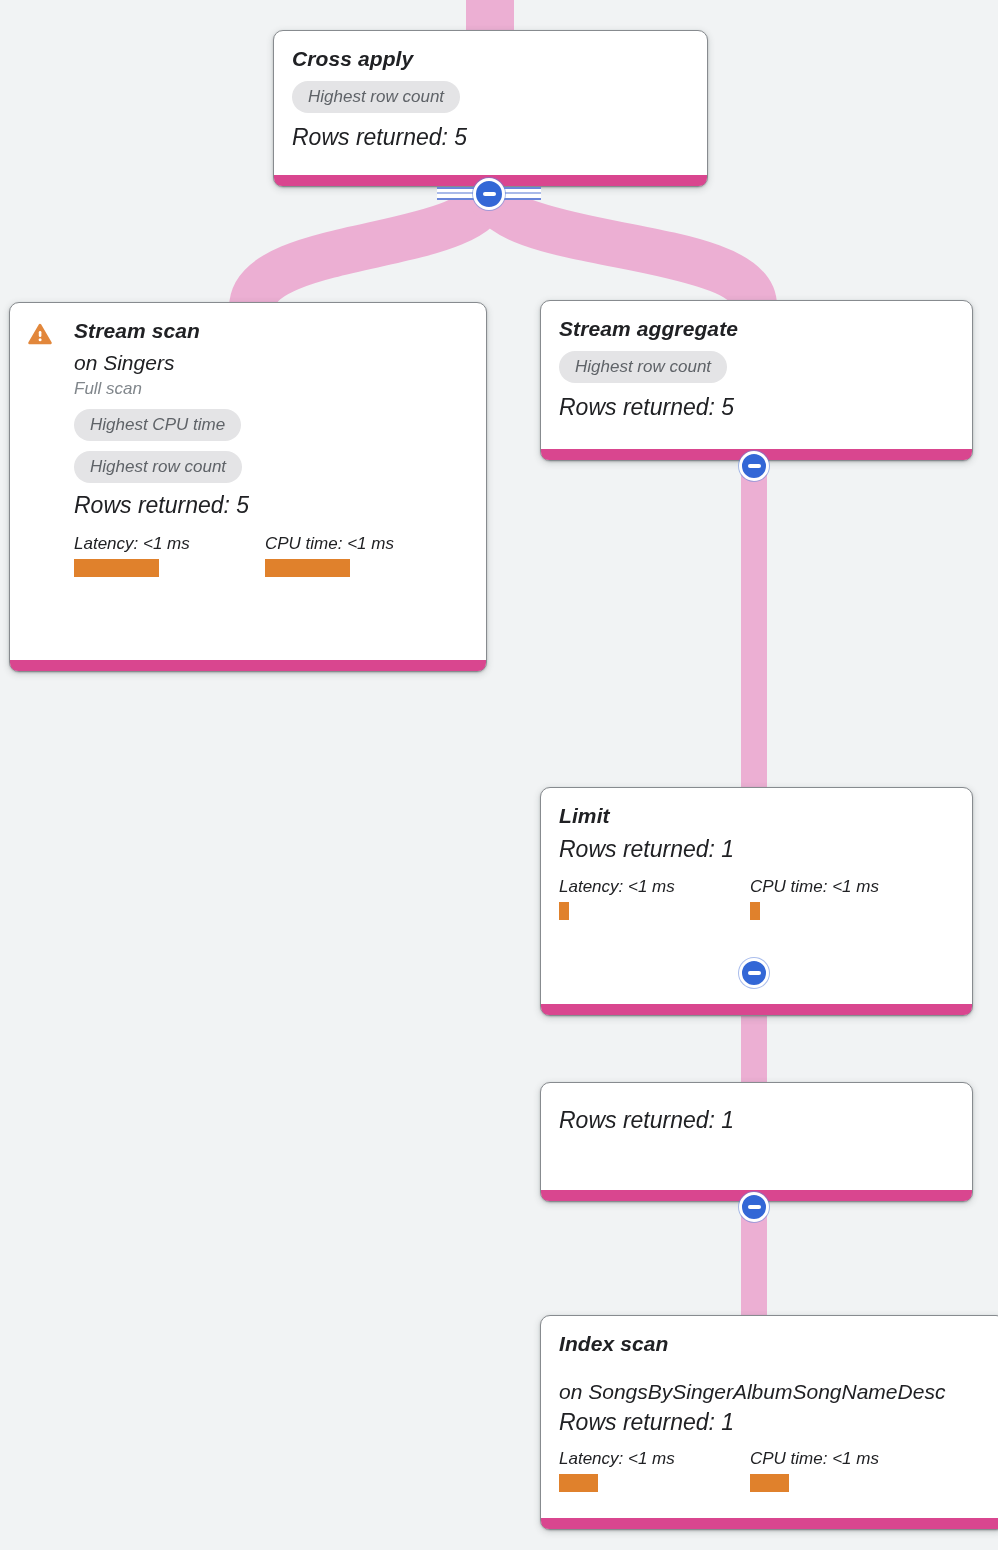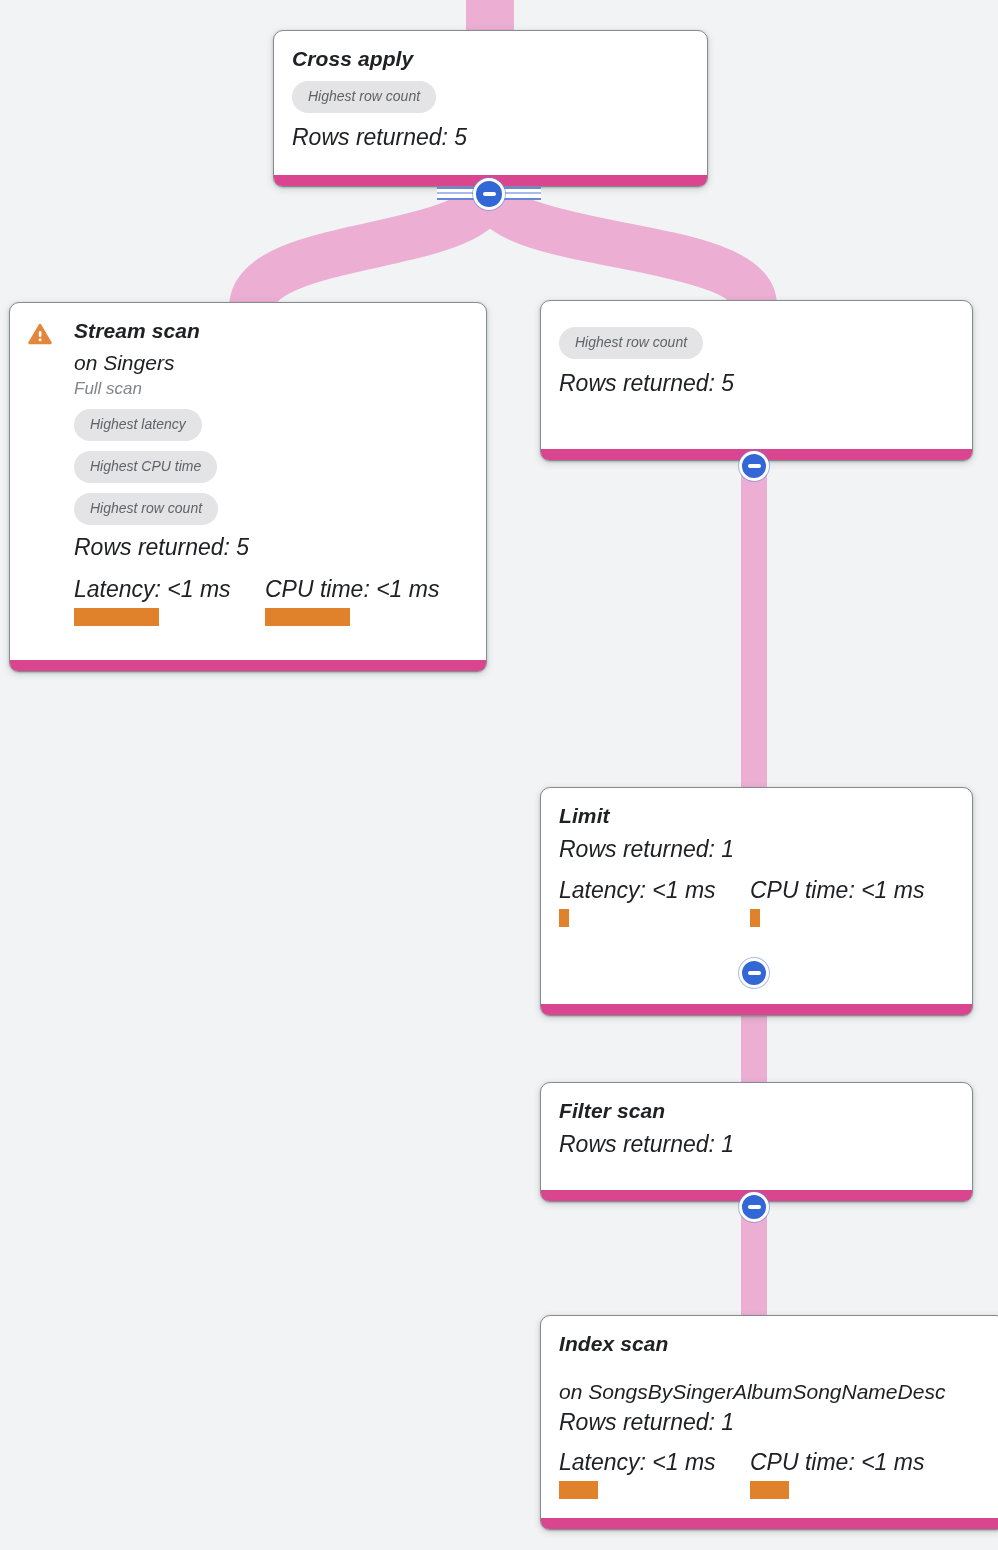--- a/index.html
+++ b/index.html
@@ -29,29 +29,29 @@
   }
   .card-content{padding:16px 18px 0 18px;font-style:italic;}
   .icon-row{display:flex;align-items:flex-start;}
   .icon-col{width:46px;flex:0 0 46px;padding-top:4px;}
   .title{font-size:21px;font-weight:600;letter-spacing:.1px;color:var(--text_primary);}
   .sub{font-size:21px;margin-top:8px;color:var(--text_primary);}
   .muted{font-size:17px;margin-top:4px;color:var(--text_muted);}
   .badge{
     display:inline-block;
     background:var(--badge_bg);color:var(--badge_text);
-    font-size:14px;line-height:21px;
+    font-size:17px;line-height:21px;
     padding:5px 16px 6px 16px;border-radius:17px;
     margin-top:10px;
   }
   .badge-row{line-height:0;}
   .rows{font-size:23px;margin-top:11px;color:var(--text_primary);}
   .metrics{display:flex;margin-top:15px;}
   .metric{width:191px;flex:0 0 191px;}
-  .metric-label{font-size:23px;color:var(--text_primary);}
+  .metric-label{font-size:17px;color:var(--text_primary);}
   .metric-bar{height:18px;margin-top:5px;background:var(--metric_bar);}
 
   .stripe-band{
     position:absolute;left:437px;top:187px;width:104px;height:13px;
     background:linear-gradient(to bottom,
       #6b86d9 0,#6b86d9 2px,
       #ffffff 2px,#ffffff 5px,
       #a9bae9 5px,#a9bae9 7px,
       #ffffff 7px,#ffffff 11px,
       #6b86d9 11px,#6b86d9 13px);
@@ -98,41 +98,41 @@
         <svg width="24" height="22" viewBox="0 0 24 22">
           <path d="M12 2 L22.5 20 L1.5 20 Z" fill="var(--warning_orange)" stroke="var(--warning_orange)" stroke-width="2.5" stroke-linejoin="round"></path>
           <rect x="10.8" y="8" width="2.6" height="6" rx="1.3" fill="#ffffff"></rect>
           <circle cx="12.1" cy="16.7" r="1.5" fill="#ffffff"></circle>
         </svg>
       </div>
       <div style="flex:1;">
         <div class="title">Stream scan</div>
         <div class="sub">on Singers</div>
         <div class="muted">Full scan</div>
-        <div class="badge-row"><span class="badge">Highest latency</span></div>
         <div class="badge-row"><span class="badge">Highest CPU time</span></div>
         <div class="badge-row"><span class="badge">Highest row count</span></div>
         <div class="rows" style="margin-top:9px;">Rows returned: 5</div>
         <div class="metrics">
           <div class="metric">
             <div class="metric-label">Latency: &lt;1 ms</div>
             <div class="metric-bar" style="width: 85px;"></div>
           </div>
           <div class="metric">
             <div class="metric-label">CPU time: &lt;1 ms</div>
             <div class="metric-bar" style="width: 85px;"></div>
           </div>
         </div>
       </div>
     </div>
     <div class="accent"></div>
   </div>
 
   <div class="card" style="left:540px;top:300px;width:433px;height:161px;">
     <div class="card-content">
+      <div class="title">Stream aggregate</div>
       <div class="badge-row"><span class="badge">Highest row count</span></div>
       <div class="rows">Rows returned: 5</div>
     </div>
     <div class="accent"></div>
   </div>
 
   <div class="card" style="left:540px;top:787px;width:433px;height:229px;">
     <div class="card-content">
       <div class="title">Limit</div>
       <div class="rows" style="margin-top:8px;">Rows returned: 1</div>
@@ -145,21 +145,20 @@
           <div class="metric-label">CPU time: &lt;1 ms</div>
           <div class="metric-bar" style="width: 10px;"></div>
         </div>
       </div>
     </div>
     <div class="accent"></div>
   </div>
 
   <div class="card" style="left:540px;top:1082px;width:433px;height:120px;">
     <div class="card-content">
-      <div class="title">Filter scan</div>
       <div class="rows" style="margin-top:8px;">Rows returned: 1</div>
     </div>
     <div class="accent"></div>
   </div>
 
   <div class="card" style="left:540px;top:1315px;width:466px;height:215px;">
     <div class="card-content">
       <div class="title">Index scan</div>
       <div class="sub" style="margin-top:24px;">on SongsBySingerAlbumSongNameDesc</div>
       <div class="rows" style="margin-top:5px;">Rows returned: 1</div>

